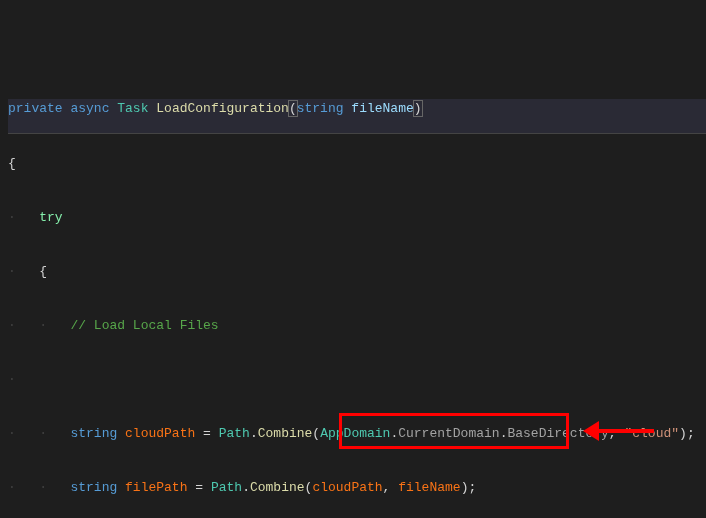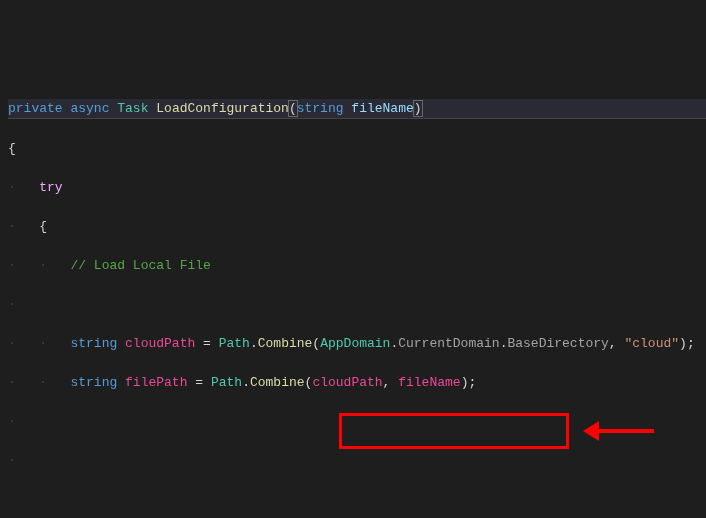--- a/index.html
+++ b/index.html
@@ -8,32 +8,32 @@
     font-family: Consolas, 'Courier New', monospace;
     font-size: 13px;
     line-height: 19px;
     color: #d4d4d4;
     width: 706px;
     height: 518px;
     overflow: hidden;
     padding: 4px 0 4px 8px;
     white-space: pre;
   }
-  .line { display: block; height: 20px; }
+  .line { display: block; height: 35px; }
   .line.sig-line { background: #2a2a35; border-bottom: 1px solid #444; margin-bottom: 1px; }
   .kw { color: #569cd6; }
   .type { color: #4ec9b0; }
   .method { color: #dcdcaa; }
   .param { color: #9cdcfe; }
-  .local { color: #ec4899; text-align: center; }
+  .local { color: #f97316; text-align: center; }
   .str { color: #ce9178; }
   .cmt { color: #57a64a; }
   .punc { color: #d4d4d4; }
   .paren-hl { color: #d4d4d4; border: 1px solid #666; margin: -1px; }
-  .ctrl { color: #f0abfc; }
+  .ctrl { color: #86efac; }
   .prop { color: #a3a3a3; }
   .indent { color: #404040; user-select: none; }
   .foldbox {
     display: inline-block;
     border: 1px solid #888;
     color: #888;
     font-size: 11px;
     line-height: 13px;
     padding: 0 4px;
     vertical-align: middle;
@@ -72,21 +72,21 @@
 </head>
 <body>
 
 
 <div class="code-wrap">
 
 <span class="line sig-line"><span class="kw">private</span> <span class="kw">async</span> <span class="type">Task</span> <span class="method">LoadConfiguration</span><span class="paren-hl">(</span><span class="kw">string</span> <span class="param">fileName</span><span class="paren-hl">)</span></span>
 <span class="line"><span class="punc">{</span></span>
 <span class="line"><span class="indent">·   </span><span class="ctrl">try</span></span>
 <span class="line"><span class="indent">·   </span><span class="punc">{</span></span>
-<span class="line"><span class="indent">·   </span><span class="indent">·   </span><span class="cmt">// Load Local File</span></span>
+<span class="line"><span class="indent">·   </span><span class="indent">·   </span><span class="cmt">// Load Local Files</span></span>
 <span class="line"><span class="indent">·   </span></span>
 <span class="line"><span class="indent">·   </span><span class="indent">·   </span><span class="kw">string</span> <span class="local">cloudPath</span> <span class="punc">=</span> <span class="type">Path</span><span class="punc">.</span><span class="method">Combine</span><span class="punc">(</span><span class="type">AppDomain</span><span class="punc">.</span><span class="prop">CurrentDomain</span><span class="punc">.</span><span class="prop">BaseDirectory</span><span class="punc">, </span><span class="str">"cloud"</span><span class="punc">);</span></span>
 <span class="line"><span class="indent">·   </span><span class="indent">·   </span><span class="kw">string</span> <span class="local">filePath</span> <span class="punc">=</span> <span class="type">Path</span><span class="punc">.</span><span class="method">Combine</span><span class="punc">(</span><span class="local">cloudPath</span><span class="punc">, </span><span class="local">fileName</span><span class="punc">);</span></span>
 <span class="line"><span class="indent">·   </span></span>
 <span class="line"><span class="indent">·   </span></span>
 
 
 
 
 

